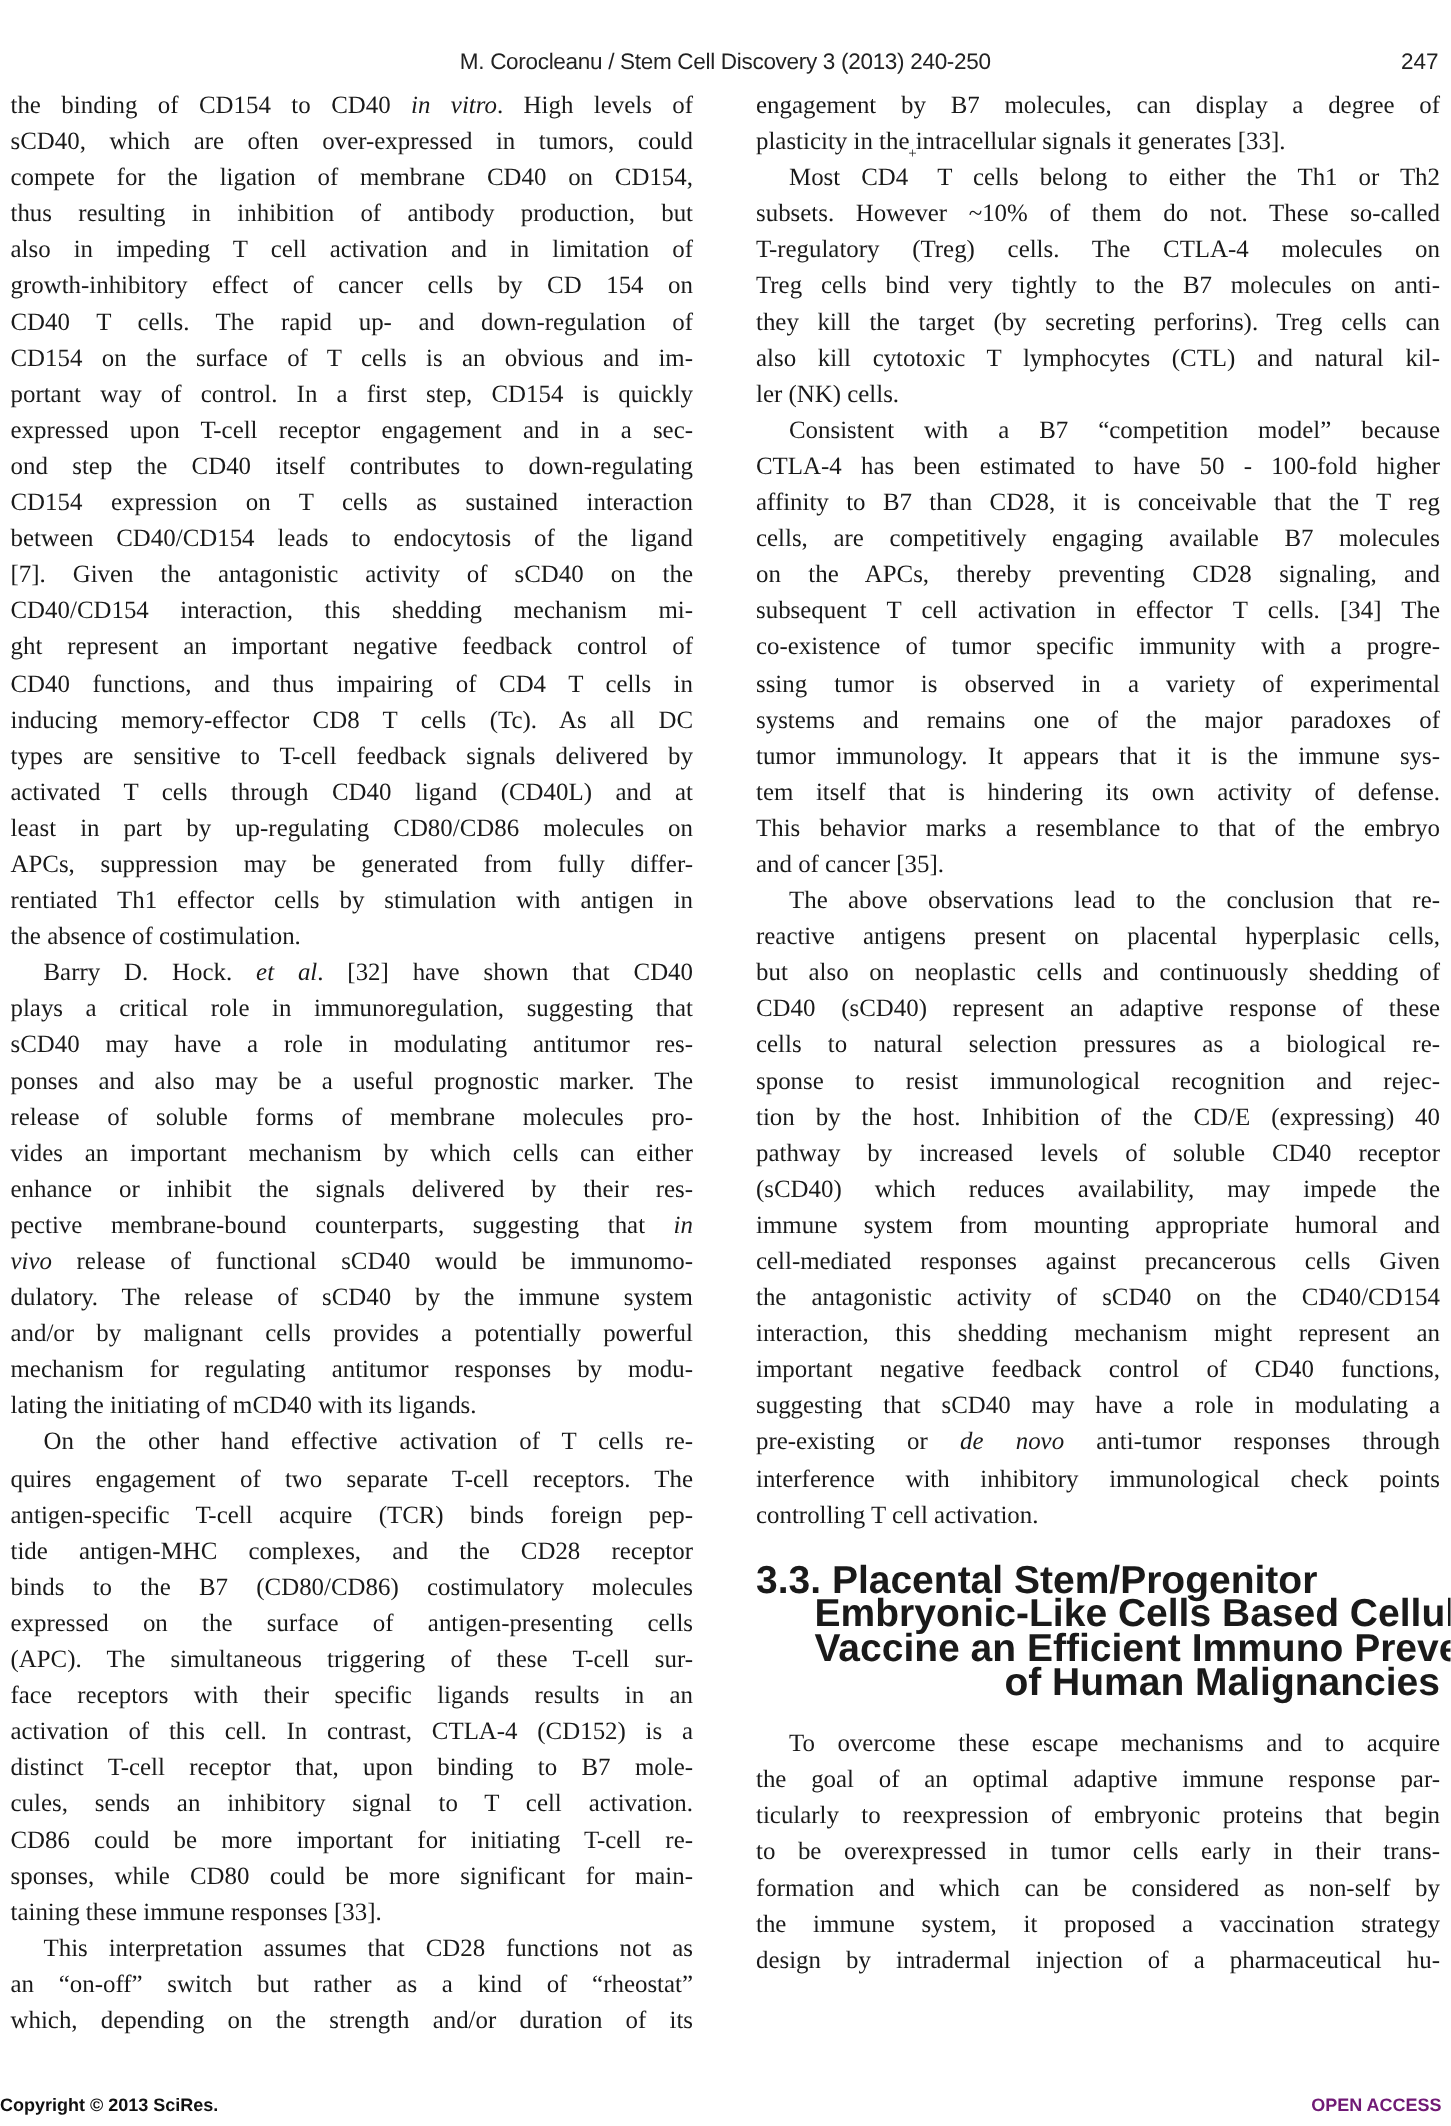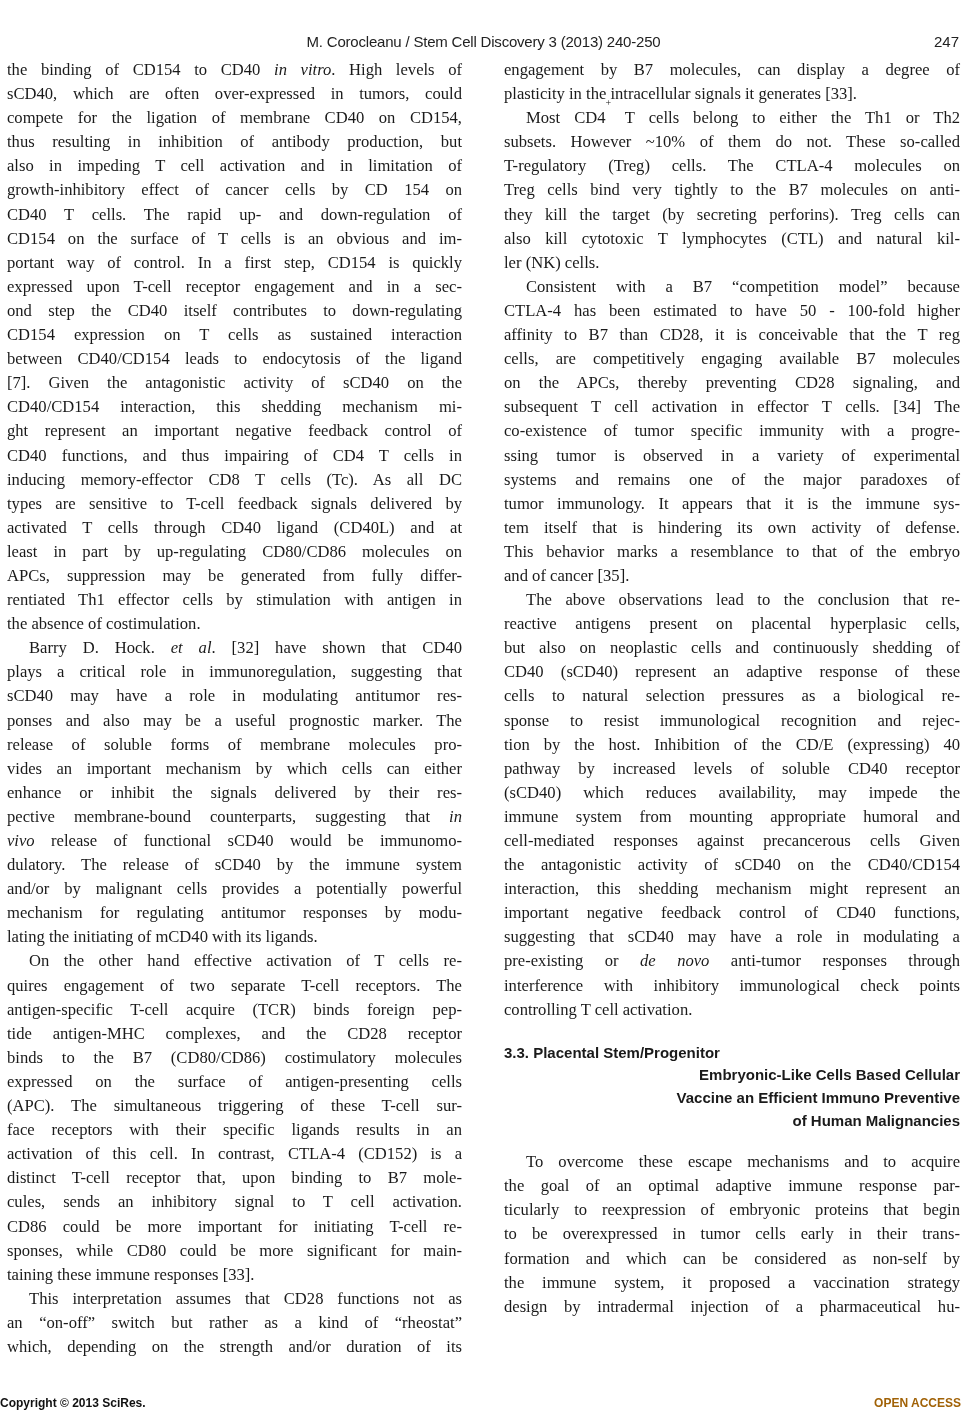--- a/index.html
+++ b/index.html
@@ -8,21 +8,21 @@
   .header .running { position:absolute; left:0; width:967px; text-align:center; top:2px; letter-spacing:-0.2px; }
   .header .pageno { position:absolute; right:8px; top:2px; }
   .col { position:absolute; top:58px; font-family:"Liberation Serif", serif; font-size:16.6px; line-height:24.1px; }
   .col-left { left:7px; width:455px; }
   .col-right { left:504px; width:456px; }
   .line { display:block; text-align:justify; text-align-last:justify; white-space:nowrap; overflow:visible; height:24.1px; }
   .line.last { text-align-last:left; }
   .line.indent { text-indent:22px; }
   .line i { font-style:italic; }
   sup { font-size:10px; vertical-align:top; position:relative; top:-3px; line-height:0; }
-  .heading { font-family:"Liberation Sans", sans-serif; font-weight:bold; font-size:15px; line-height:22.6px; margin-top:20px; margin-bottom:18px; }
+  .heading { font-family:"Liberation Sans", sans-serif; font-weight:bold; font-size:26px; line-height:22.6px; margin-top:20px; margin-bottom:18px; }
   .heading .hl { display:block; white-space:nowrap; }
   .heading .hl.cont { padding-left:39px;text-align:right; }
   .footer { position:absolute; left:0; top:1396px; width:967px; height:20px; font-family:"Liberation Sans", sans-serif; font-weight:bold; font-size:12px; }
   .footer .copyright { position:absolute; left:0; top:0; color:#111; }
   .footer .oa { position:absolute; right:6px; top:0; color:#e2001a; }
 </style>
 </head>
 <body>
 
 <div class="header">
@@ -155,14 +155,14 @@
       <span class="line"><span>ticularly to reexpression of embryonic proteins that begin</span></span>
       <span class="line"><span>to be overexpressed in tumor cells early in their trans-</span></span>
       <span class="line"><span>formation and which can be considered as non-self by</span></span>
       <span class="line"><span>the immune system, it proposed a vaccination strategy</span></span>
       <span class="line"><span>design by intradermal injection of a pharmaceutical hu-</span></span>
     </div>
   </div>
 
 <div class="footer">
   <span class="copyright">Copyright © 2013 SciRes.</span>
-  <span class="oa" style="color: #a16207;">OPEN ACCESS</span>
+  <span class="oa" style="color: #701a75;">OPEN ACCESS</span>
 </div>
 
 </body></html>

